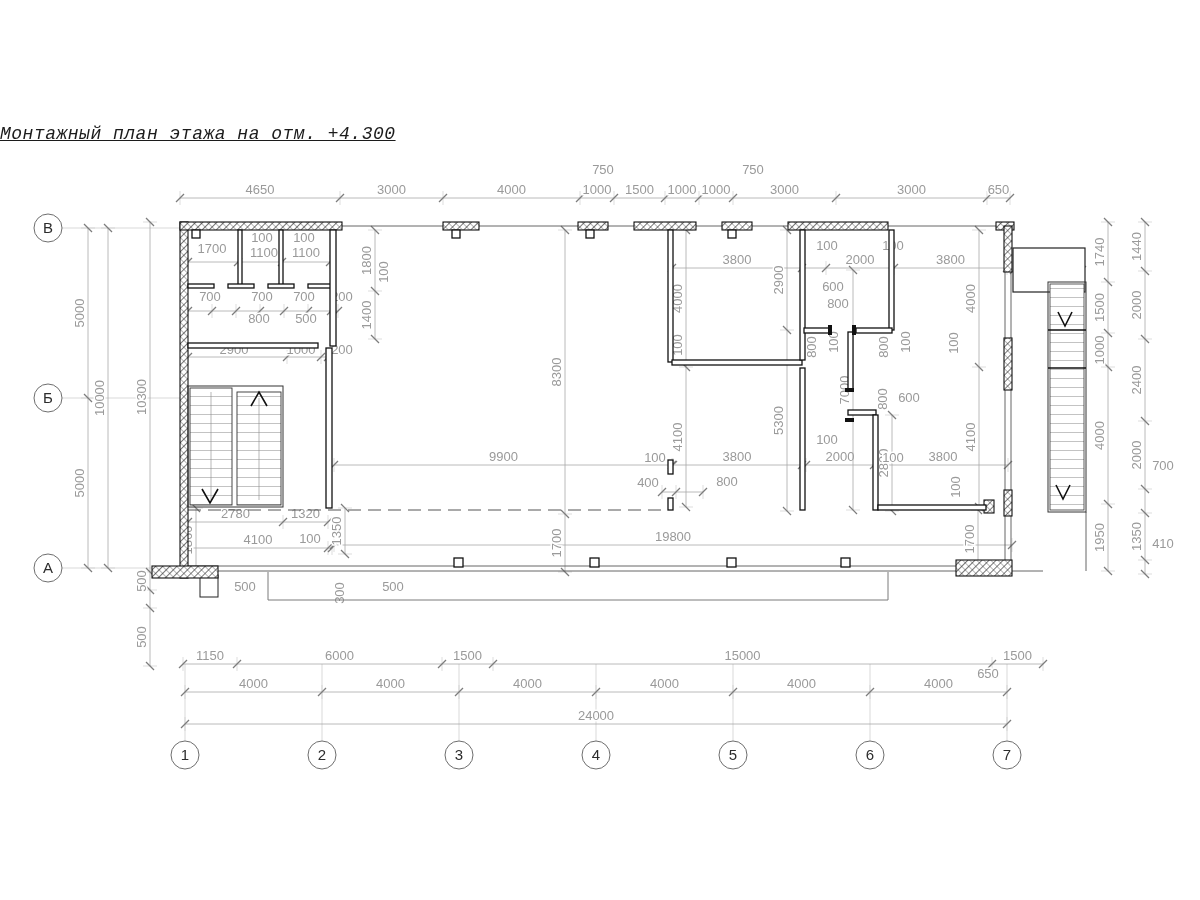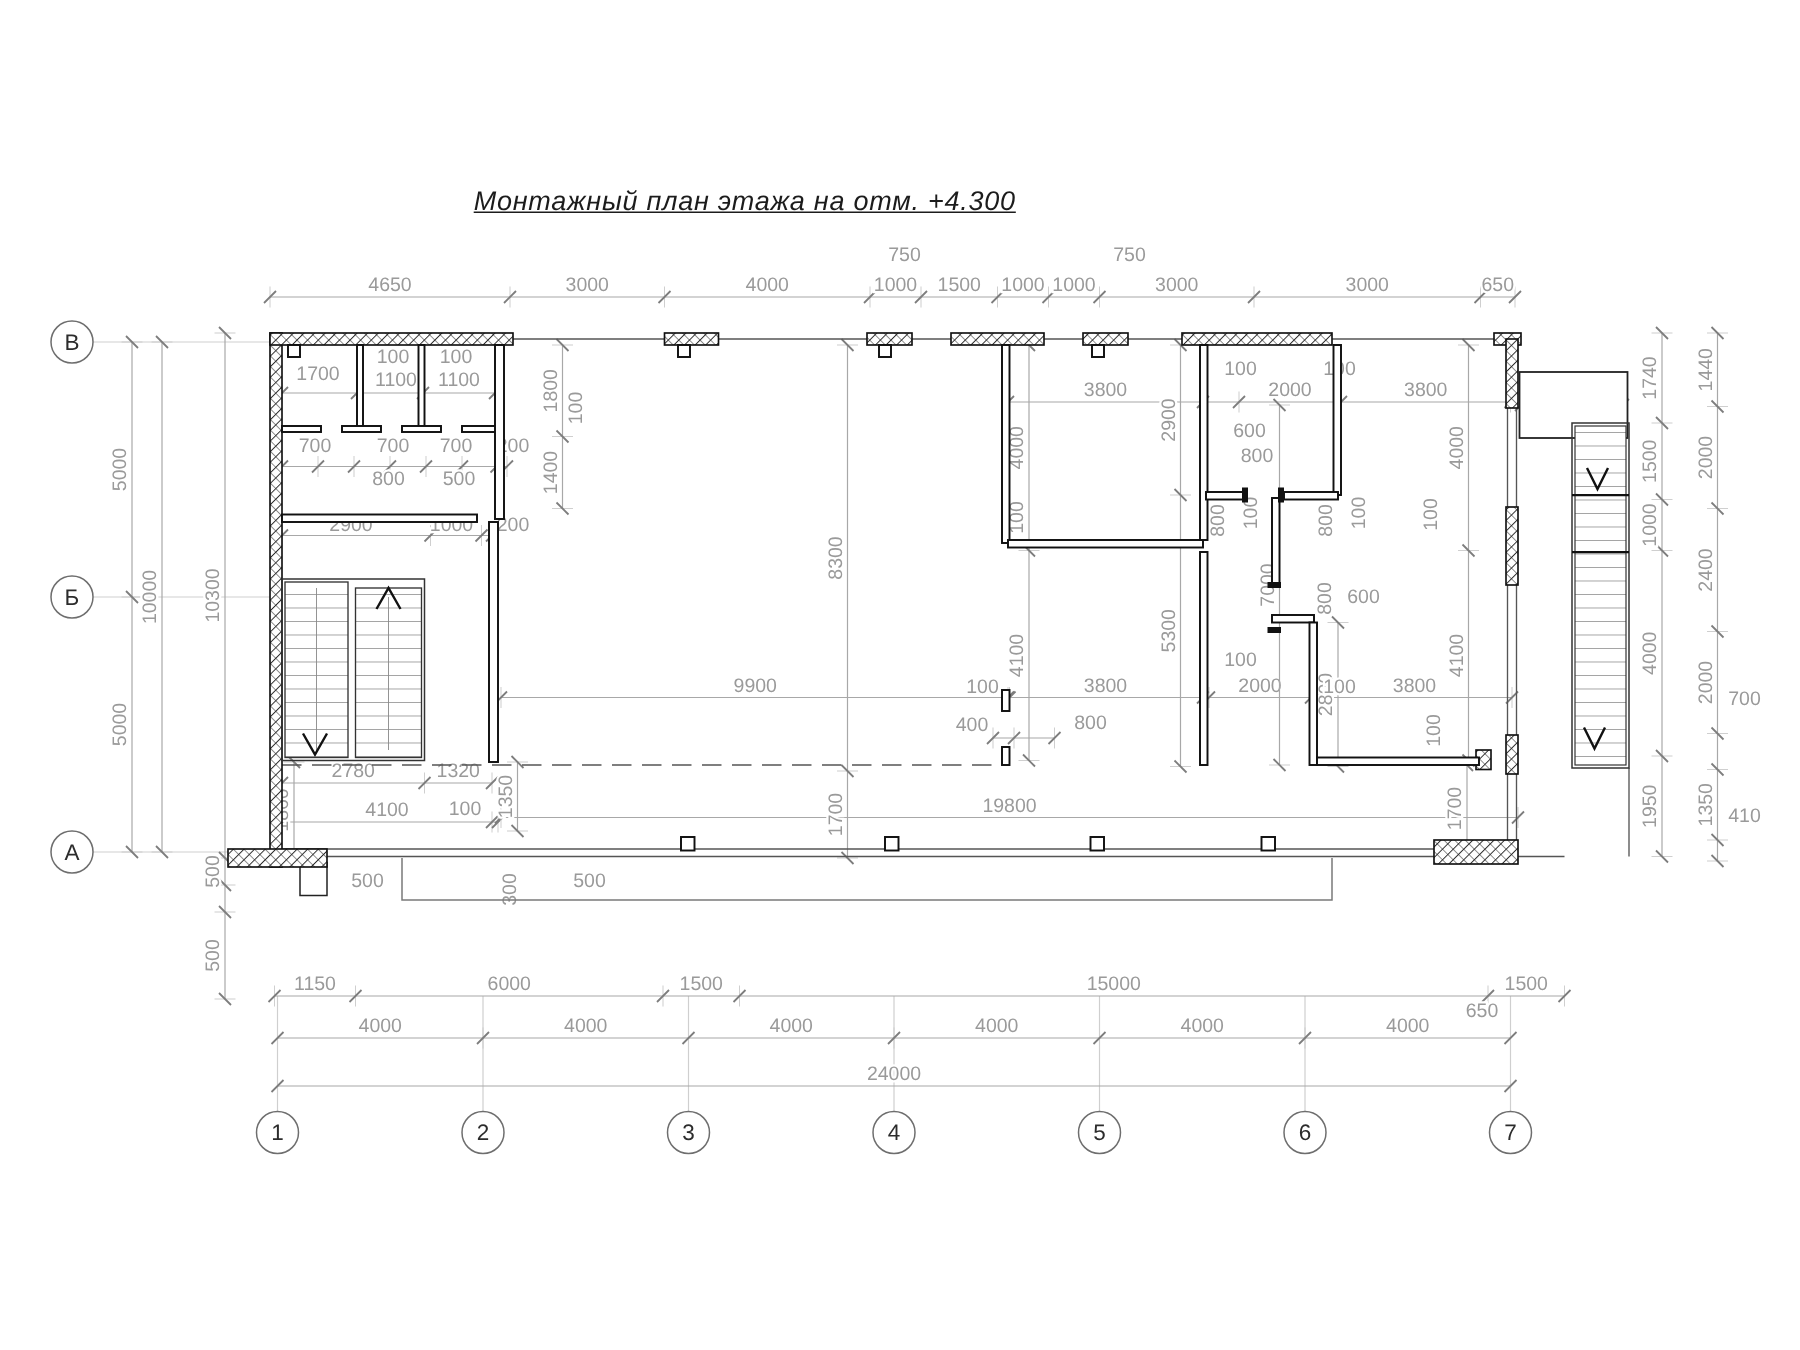--- a/index.html
+++ b/index.html
@@ -1,18 +1,18 @@
 <!DOCTYPE html>
 <html><head>
 <meta charset="utf-8">
 <style>
   html,body{margin:0;padding:0;background:#fff;}
   #stage{position:relative;width:1200px;height:900px;background:#fff;overflow:hidden;
          font-family:"Liberation Sans",sans-serif;}
-  #title-wrap{position:absolute;top:124px;left:0;width:993px;text-align:center;}
+  #title-wrap{position:absolute;top:124px;left:0;width:993px;font-family:Liberation Mono, monospace;}
   #title-wrap span{font-style:italic;font-size:18px;color:#1c1c1c;text-decoration:underline;
                    letter-spacing:0.5px;}
   svg{position:absolute;top:0;left:0;}
   .dim-text{fill:#9a9a9a;font-size:13px;text-anchor:middle;
             font-family:"Liberation Sans",sans-serif;paint-order:stroke;stroke:#ffffff;stroke-width:3px;}
   .axis-text{fill:#2c2c2c;font-size:15px;text-anchor:middle;font-family:"Liberation Sans",sans-serif;}
 </style>
 </head>
 <body>
 

